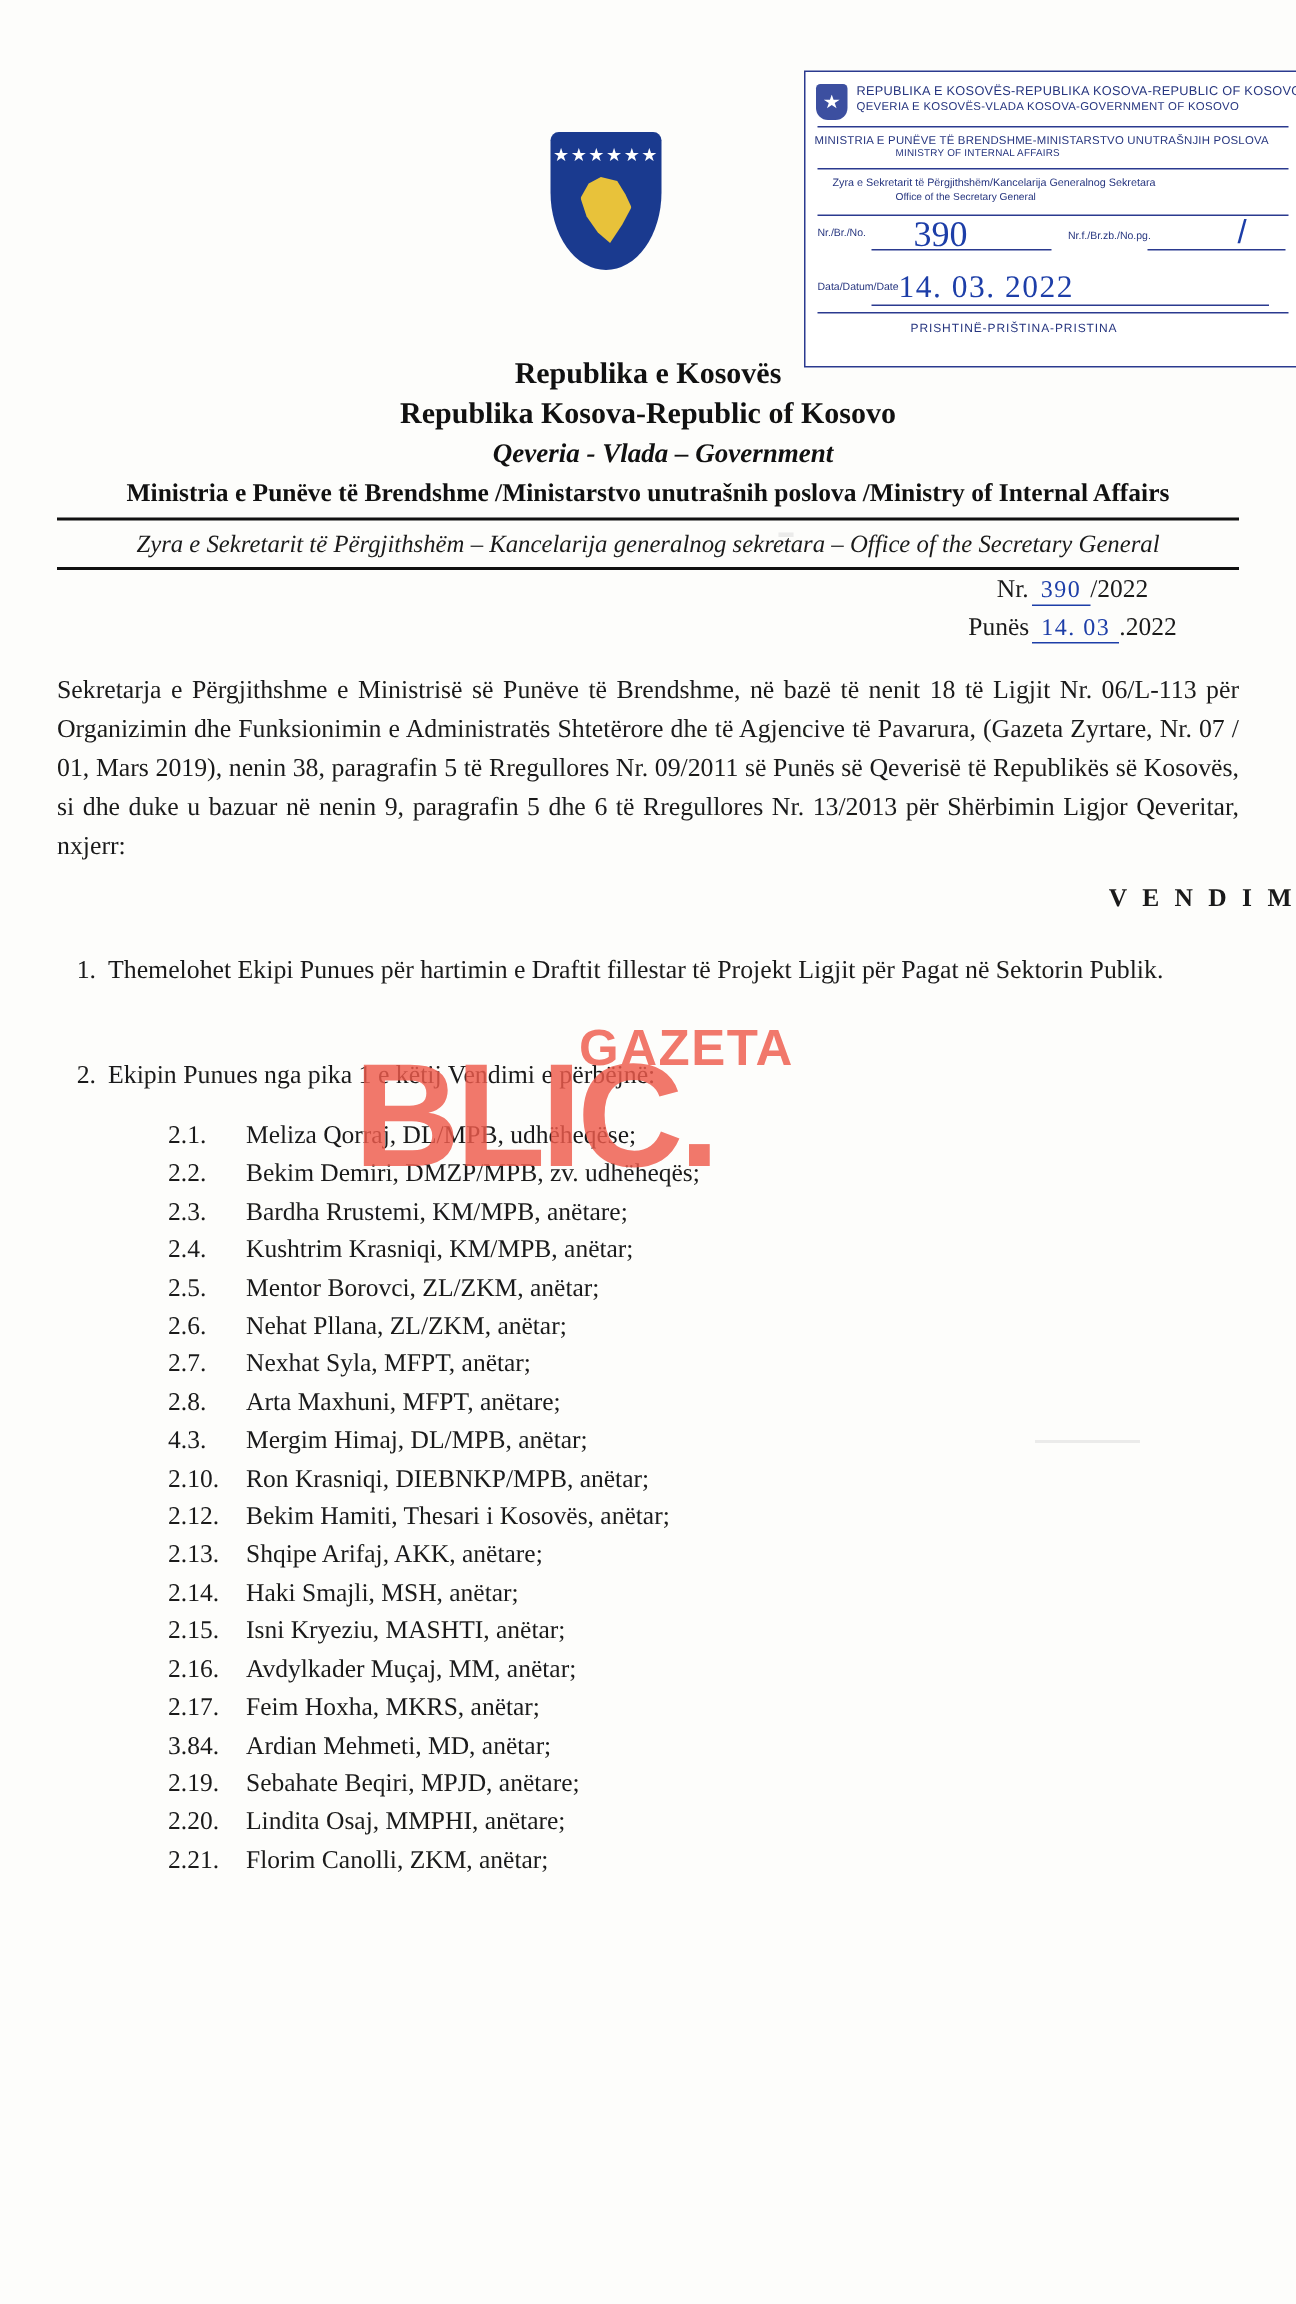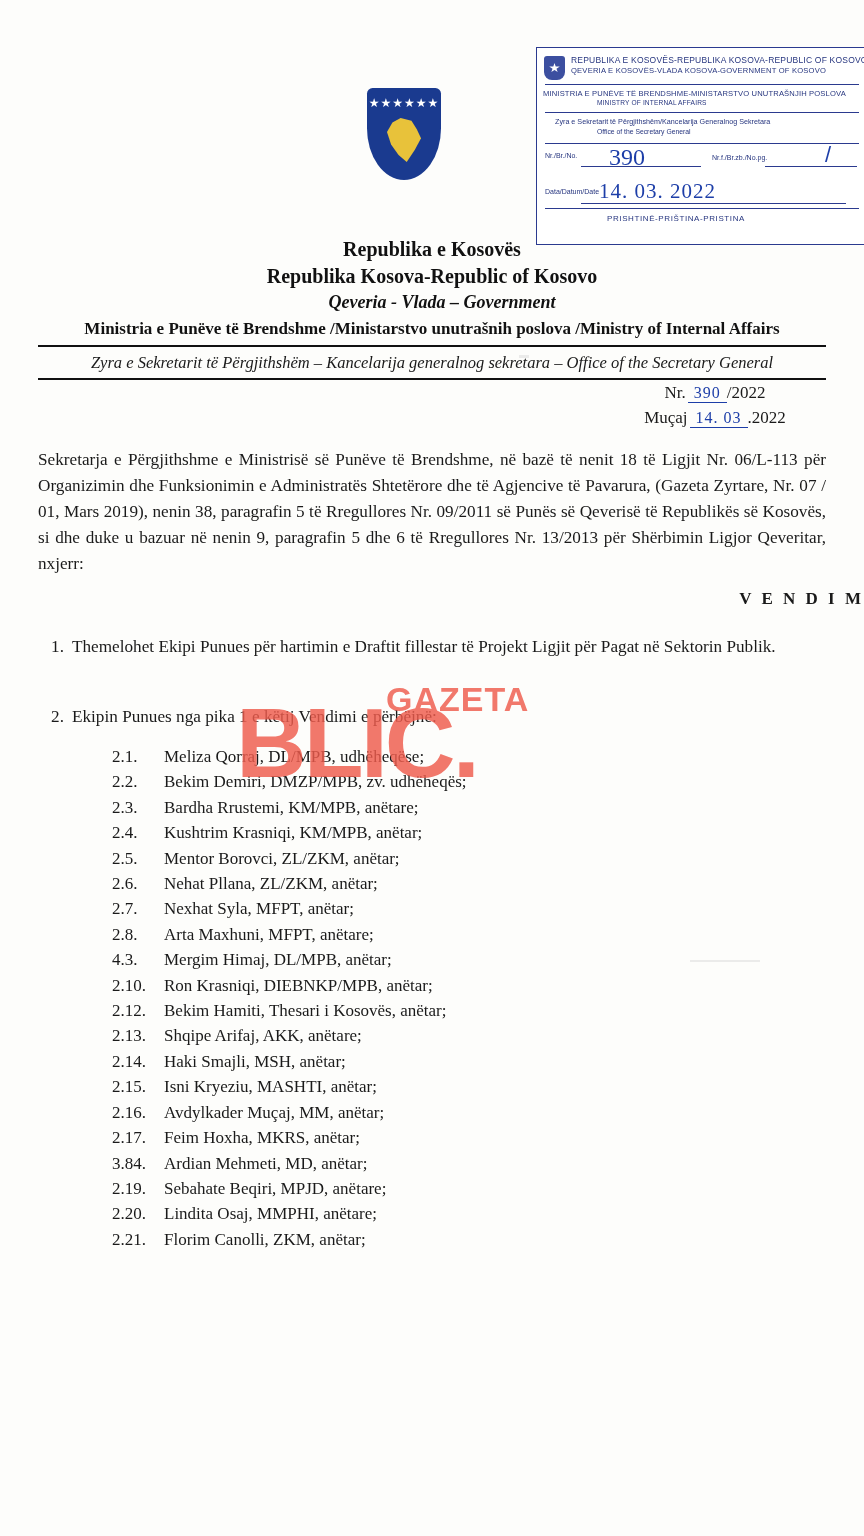--- a/index.html
+++ b/index.html
@@ -311,21 +311,21 @@
   <div class="office-line">Zyra e Sekretarit të Përgjithshëm – Kancelarija generalnog sekretara  –  Office of the Secretary General</div>
   <div class="rule-bot"></div>
 
   <div class="refblock">
     <div class="refrow">
       <span class="reflabel">Nr.</span>
       <span class="refhand">390</span>
       <span>/2022</span>
     </div>
     <div class="refrow">
-      <span class="reflabel">Muçaj</span>
+      <span class="reflabel">Punës</span>
       <span class="refhand">14. 03</span>
       <span>.2022</span>
     </div>
   </div>
 
   <div class="para">Sekretarja e Përgjithshme e Ministrisë së Punëve të Brendshme, në bazë të nenit 18 të Ligjit Nr. 06/L-113 për Organizimin dhe Funksionimin e Administratës Shtetërore dhe të Agjencive të Pavarura, (Gazeta Zyrtare, Nr. 07 / 01, Mars 2019), nenin 38, paragrafin 5 të Rregullores Nr. 09/2011 së Punës së Qeverisë të Republikës së Kosovës,  si dhe duke u bazuar në nenin 9, paragrafin 5 dhe 6 të Rregullores Nr. 13/2013 për Shërbimin Ligjor Qeveritar, nxjerr:</div>
 
   <div class="vendim">V E N D I M</div>
 
   <div class="item item1">

